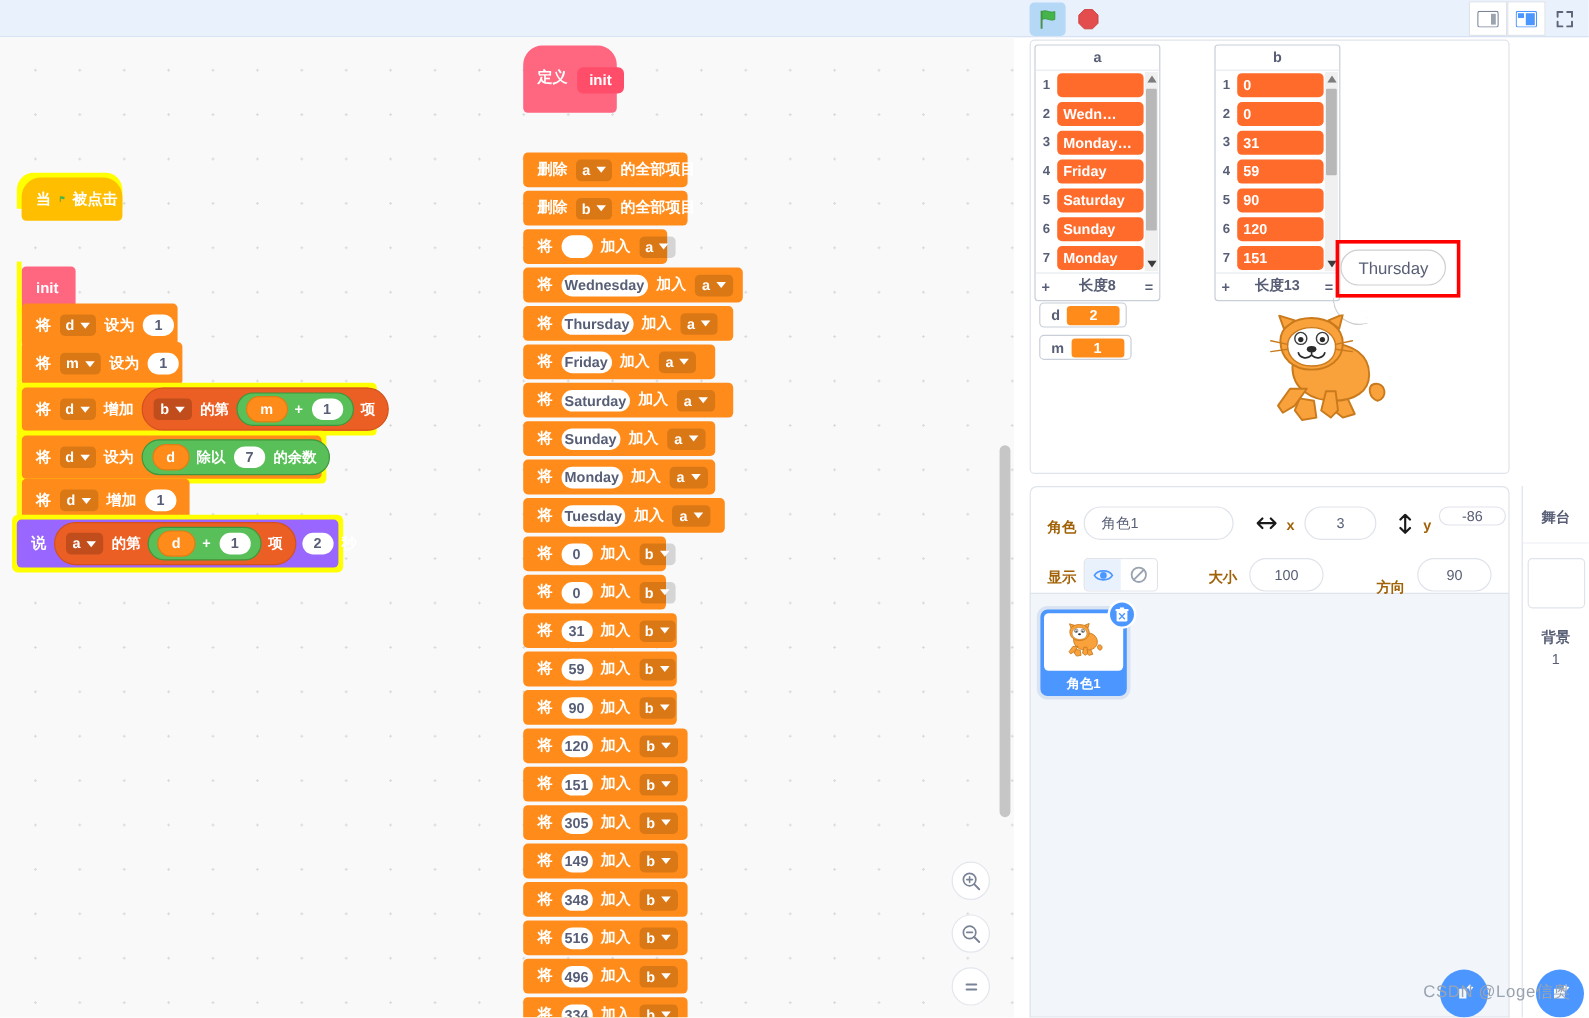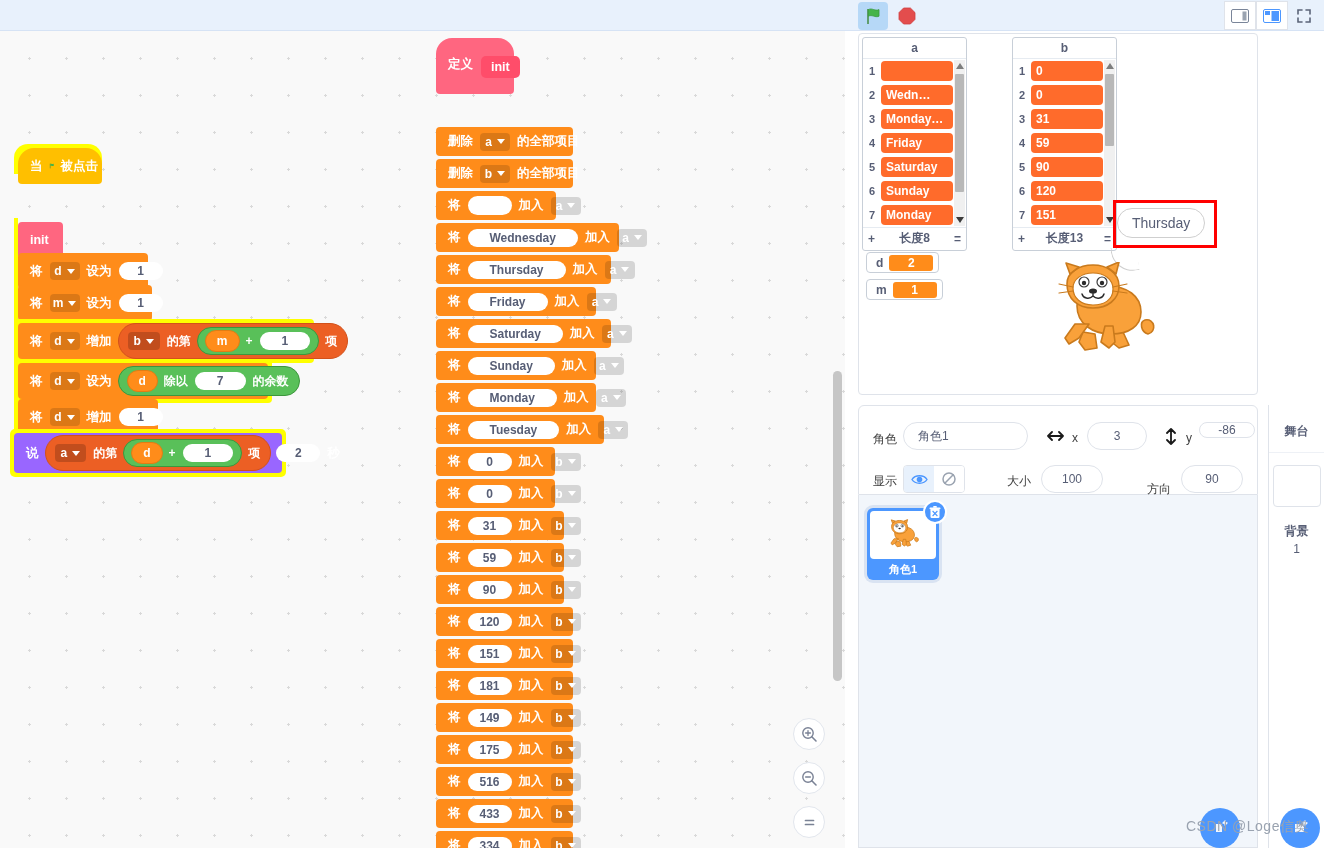--- a/index.html
+++ b/index.html
@@ -63,21 +63,21 @@
   .c-var     { background: #ff8c1a; }
   .c-list    { background: #ff8c1a; }
   .c-look    { background: #9966ff; }
   .c-myblk   { background: #ff6680; }
   .c-myblkD  { background: #ff4d6a; }
 
   
   .oval {
     background: #fff; border-radius: 999px;
     color: #575e75; font-size: 12px; font-weight: bold;
-    padding: 2px 22px; margin: 0 3px;
+    padding: 2px 3px; margin: 0 3px;
     display: inline-flex; align-items: center; justify-content: center;
     min-height: 18px;
   }
   .oval.num { color: #575e75; min-width: 26px; }
   .oval.empty { min-width: 26px; height: 19px; }
 
   
   .dd {
     background: rgba(0,0,0,0.14); border-radius: 4px;
     color: #fff; font-size: 12px; font-weight: bold;
@@ -179,21 +179,21 @@
     position: absolute; border: 3px solid #ff0000; pointer-events: none;
   }
 
   
   .sprite-panel {
     position: absolute; left: 858px; top: 405px;
     width: 400px; height: 90px;
     background: #fff; border: 1px solid #dfe3ea;
     border-radius: 6px 6px 0 0;
   }
-  .sp-lbl { color: #404040; font-size: 12px; font-weight: normal; }
+  .sp-lbl { color: #a16207; font-size: 12px; font-weight: bold; }
   .sp-input {
     border: 1px solid #dfe3ea; border-radius: 999px; background: #fff;
     color: #575e75; font-size: 12px; text-align: center;
     display: flex; align-items: center; justify-content: center;
   }
   .sp-input.left { justify-content: flex-start; padding-left: 14px; }
   .toggle-grp { display: flex; border: 1px solid #dfe3ea; border-radius: 4px; overflow: hidden; }
   .toggle-btn { width: 30px; height: 26px; display: flex; align-items: center; justify-content: center; background: #fff; }
   .toggle-btn.sel { background: #e8f1fc; }
 
@@ -567,57 +567,57 @@
             <span class="lbl">将</span>
             <span class="oval num">151</span>
             <span class="lbl">加入</span>
             <span class="dd">
               <span>b</span>
               <span class="arr"></span>
             </span>
           </div>
           <div class="blk c-list" style="left:436px;top:640px;width:137px;height:29px;padding-left:8px;">
             <span class="lbl">将</span>
-            <span class="oval num">181</span>
+            <span class="oval num">305</span>
             <span class="lbl">加入</span>
             <span class="dd">
               <span>b</span>
               <span class="arr"></span>
             </span>
           </div>
           <div class="blk c-list" style="left:436px;top:672px;width:137px;height:29px;padding-left:8px;">
             <span class="lbl">将</span>
             <span class="oval num">149</span>
             <span class="lbl">加入</span>
             <span class="dd">
               <span>b</span>
               <span class="arr"></span>
             </span>
           </div>
           <div class="blk c-list" style="left:436px;top:704px;width:137px;height:29px;padding-left:8px;">
             <span class="lbl">将</span>
-            <span class="oval num">175</span>
+            <span class="oval num">348</span>
             <span class="lbl">加入</span>
             <span class="dd">
               <span>b</span>
               <span class="arr"></span>
             </span>
           </div>
           <div class="blk c-list" style="left:436px;top:736px;width:137px;height:29px;padding-left:8px;">
             <span class="lbl">将</span>
             <span class="oval num">516</span>
             <span class="lbl">加入</span>
             <span class="dd">
               <span>b</span>
               <span class="arr"></span>
             </span>
           </div>
           <div class="blk c-list" style="left:436px;top:768px;width:137px;height:29px;padding-left:8px;">
             <span class="lbl">将</span>
-            <span class="oval num">433</span>
+            <span class="oval num">496</span>
             <span class="lbl">加入</span>
             <span class="dd">
               <span>b</span>
               <span class="arr"></span>
             </span>
           </div>
           <div class="blk c-list" style="left:436px;top:800px;width:137px;height:29px;padding-left:8px;">
             <span class="lbl">将</span>
             <span class="oval num">334</span>
             <span class="lbl">加入</span>

